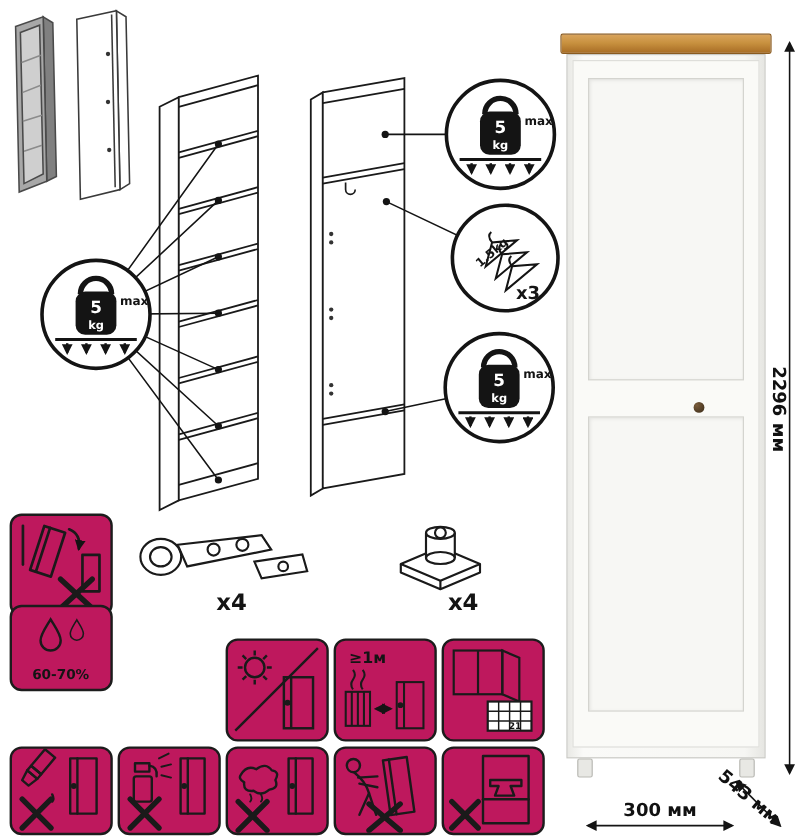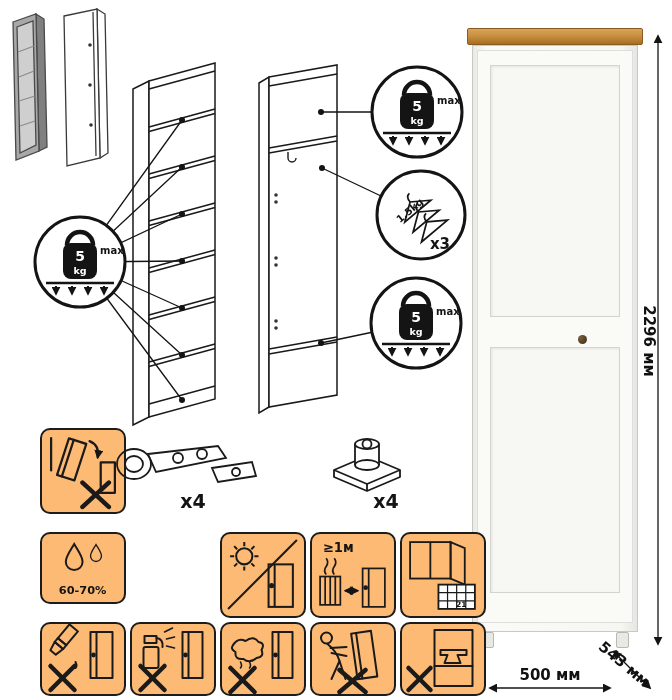--- a/index.html
+++ b/index.html
@@ -11,21 +11,21 @@
   .t-wnum{font-size:14px;font-weight:700;fill:#fff;}
   .t-wkg{font-size:9.5px;font-weight:700;fill:#fff;}
   .t-max{font-size:10px;font-weight:700;fill:#141414;}
   .t-count{font-size:19px;font-weight:700;fill:#141414;}
   .t-x3{font-size:15px;font-weight:700;fill:#141414;}
   .t-load{font-size:10px;font-weight:700;fill:#141414;}
   .t-care{font-size:13.5px;font-weight:700;fill:#141414;}
   .t-temp{font-size:10.5px;font-weight:700;fill:#141414;}
   .t-dist{font-size:13px;font-weight:700;fill:#141414;}
   .t-cal{font-size:7.5px;font-weight:700;fill:#141414;}
-  .ibox{position:absolute;border:2.5px solid #1c1c1c;border-radius:10px;background:#fdba74;margin-left:32px;}
+  .ibox{position:absolute;border:2.5px solid #1c1c1c;border-radius:10px;background:#be185d;}
   .ibox svg{position:absolute;left:0;top:0;width:100%;height:100%;}
   .free-svg{position:absolute;}
   .dim{position:absolute;font-size:15px;font-weight:700;color:#111;text-align:center;white-space:nowrap;}
   
   .wardrobe{position:absolute;left:467px;top:28px;width:176px;height:620px;}
   .w-top{position:absolute;left:0;top:0;width:176px;height:17px;border:1px solid #8a5a1e;border-radius:2px;
          background:linear-gradient(180deg,#d9a45c 0%,#c8913f 45%,#a86d25 100%);}
   .w-body{position:absolute;left:5px;top:17px;width:166px;height:587px;border:1px solid #c9c9c4;
           background:linear-gradient(90deg,#e9e9e5 0%,#fafaf8 8%,#f6f6f3 90%,#e6e6e2 100%);}
   .w-door{position:absolute;left:4px;top:4px;right:4px;bottom:8px;background:#fafaf7;border:1px solid #dededa;}
@@ -197,21 +197,21 @@
         <div class="w-panel upper"></div>
         <div class="w-panel lower"></div>
         <div class="w-knob"></div>
       </div>
     </div>
     <div class="w-foot left"></div>
     <div class="w-foot right"></div>
   </div>
 
   <div class="dim lbl-height">2296 мм</div>
-  <div class="dim lbl-width">500 мм</div>
+  <div class="dim lbl-width">300 мм</div>
   <div class="dim lbl-depth">543 мм</div>
 
   <div class="ibox" style="left:8px;top:428px;width:86px;height:86px;">
     <svg viewBox="0 0 81 81">
       <g stroke="#1a1a1a" stroke-width="2.2" fill="none" stroke-linecap="round" stroke-linejoin="round">
         <line x1="9" y1="8" x2="9" y2="40"></line>
         <g transform="rotate(18 29 30)">
             <rect x="20" y="10" width="18" height="38"></rect>
             <line x1="25" y1="10" x2="25" y2="48"></line>
           </g>
@@ -243,21 +243,21 @@
       <polygon points="33,26 57,26 57,47 33,47" stroke="none"></polygon>
       <line x1="33" y1="26" x2="33" y2="47"></line>
       <line x1="57" y1="26" x2="57" y2="47"></line>
       <ellipse cx="45" cy="47" rx="12" ry="5"></ellipse>
       <ellipse cx="45" cy="26" rx="12" ry="5"></ellipse>
       <circle cx="45" cy="26" r="4.5" fill="none"></circle>
     </g>
     <text class="t-count" x="64" y="90" text-anchor="middle">x4</text>
   </svg>
 
-  <div class="ibox" style="left:8px;top:532px;width:86px;height:72px;padding-left:24px;">
+  <div class="ibox" style="left:8px;top:504px;width:86px;height:72px;padding-left:24px;">
     <svg viewBox="0 0 81 81">
       <g fill="none" stroke="#1a1a1a" stroke-width="2.4">
         <path transform="translate(30,28)" d="M0,-16 C6,-6 10,-1 10,5 A10,10 0 1 1 -10,5 C-10,-1 -6,-6 0,-16 Z"></path>
         <path transform="translate(56,23) scale(0.65)" d="M0,-16 C6,-6 10,-1 10,5 A10,10 0 1 1 -10,5 C-10,-1 -6,-6 0,-16 Z"></path>
       </g>
       <text class="t-care" x="40" y="71" text-anchor="middle">60-70%</text>
     </svg>
   </div>
 
 

